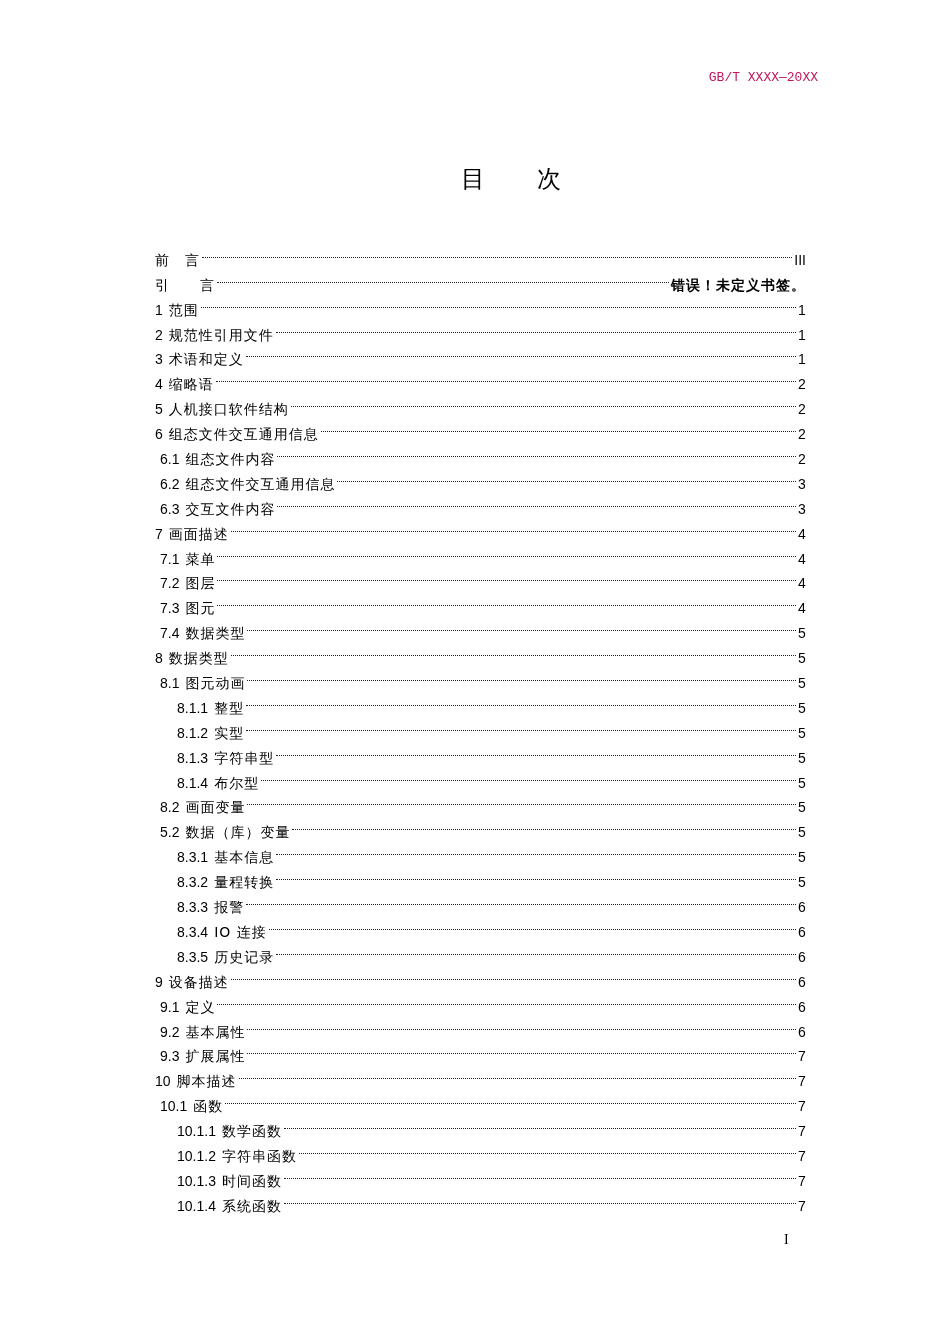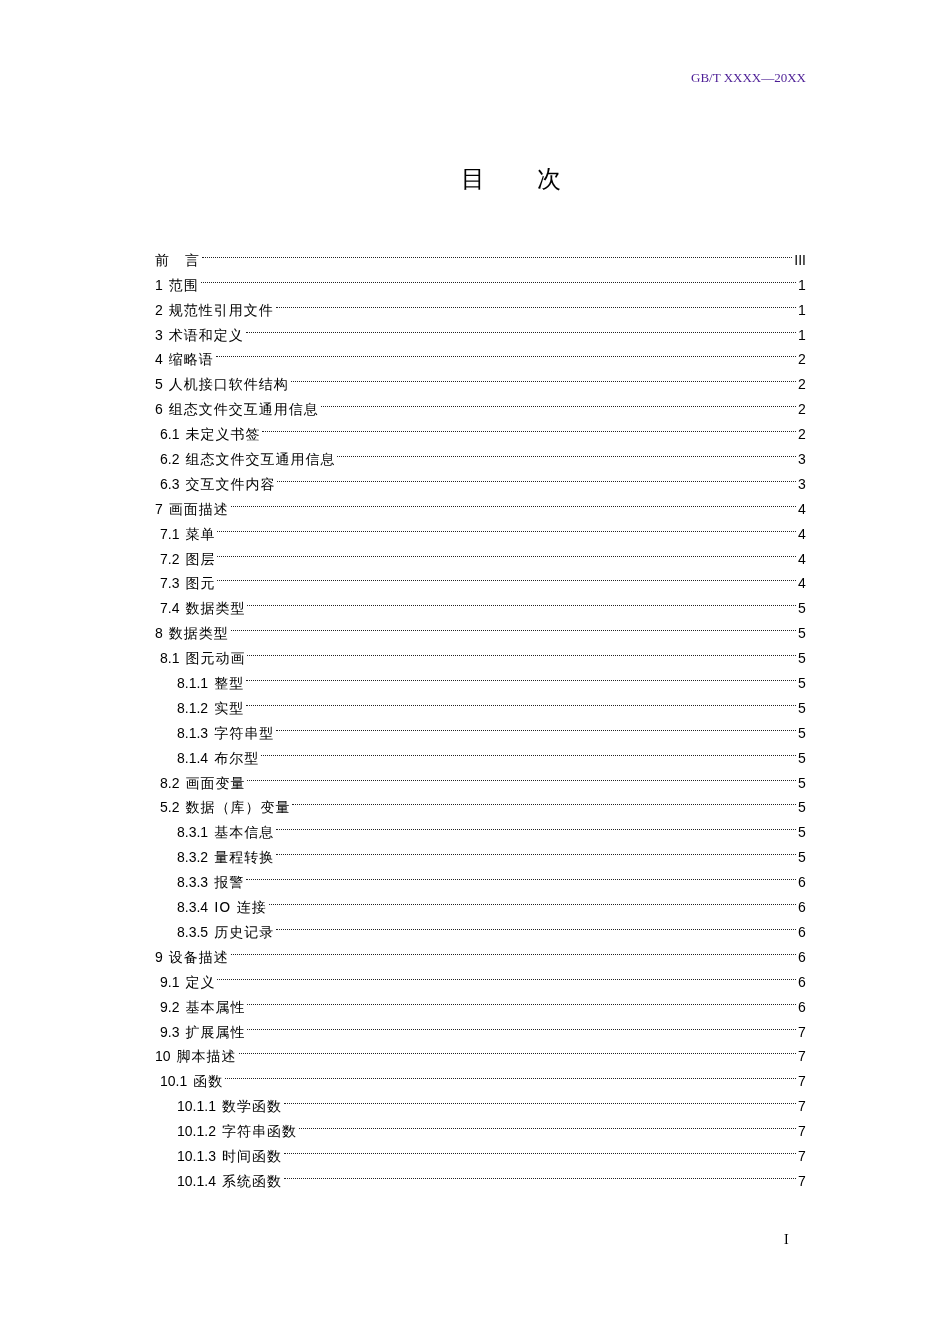--- a/index.html
+++ b/index.html
@@ -1,17 +1,17 @@
 <!DOCTYPE html>
 <html><head>
   <meta charset="utf-8">
   <style>
     html, body { margin: 0; padding: 0; background: #ffffff; }
     body { width: 950px; height: 1344px; position: relative; overflow: hidden; font-family: "DejaVu Sans", "Liberation Sans", sans-serif; color: #000; }
-    .header-code { position: absolute; top: 70px; right: 144px; font-family: Liberation Serif, serif; font-size: 13px; letter-spacing: 0px; color: #4c1d95; }
+    .header-code { position: absolute; top: 70px; right: 132px; font-family: Liberation Mono, monospace; font-size: 13px; letter-spacing: 0px; color: #be185d; }
     .toc-title { position: absolute; top: 163px; left: 0; width: 950px; text-align: center; font-size: 24px; letter-spacing: 0; margin-left: 36px; }
     .toc-title span { display: inline-block; }
     .toc-title .gap { width: 52px; }
     .toc { position: absolute; top: 240px; left: 145px; width: 661px; }
     .toc-row { display: flex; align-items: baseline; height: 24.9px; line-height: 24.9px; font-size: 14px; white-space: nowrap; }
     .toc-row .num { margin-right: 6px; font-family: "Liberation Sans", sans-serif; }
     .toc-row .label { letter-spacing: 1px; }
     .toc-row .dots { flex: 1; overflow: hidden; margin: 0 2px; position: relative; height: 24.9px; }
     .toc-row .dots::before { content: ""; position: absolute; left: 0; right: 0; bottom: 7px; border-bottom: 1.6px dotted #222; }
     .toc-row .page { font-family: "Liberation Sans", sans-serif; min-width: 8px; text-align: left; }
@@ -29,20 +29,25 @@
 <div class="toc-title">
   <span>目</span><span class="gap"></span><span>次</span>
 </div>
 
 <div class="toc" id="toc">
     <div class="toc-row lvl1">
       <span class="label">前　言</span>
       <span class="dots"></span>
       <span class="page">III</span>
     </div>
+    <div class="toc-row lvl1 err">
+      <span class="label">引　　言</span>
+      <span class="dots"></span>
+      <span class="page">错误！未定义书签。</span>
+    </div>
     <div class="toc-row lvl1">
       <span class="num">1</span>
       <span class="label">范围</span>
       <span class="dots"></span>
       <span class="page">1</span>
     </div>
     <div class="toc-row lvl1">
       <span class="num">2</span>
       <span class="label">规范性引用文件</span>
       <span class="dots"></span>
@@ -67,21 +72,21 @@
       <span class="page">2</span>
     </div>
     <div class="toc-row lvl1">
       <span class="num">6</span>
       <span class="label">组态文件交互通用信息</span>
       <span class="dots"></span>
       <span class="page">2</span>
     </div>
     <div class="toc-row lvl2">
       <span class="num">6.1</span>
-      <span class="label">未定义书签</span>
+      <span class="label">组态文件内容</span>
       <span class="dots"></span>
       <span class="page">2</span>
     </div>
     <div class="toc-row lvl2">
       <span class="num">6.2</span>
       <span class="label">组态文件交互通用信息</span>
       <span class="dots"></span>
       <span class="page">3</span>
     </div>
     <div class="toc-row lvl2">

